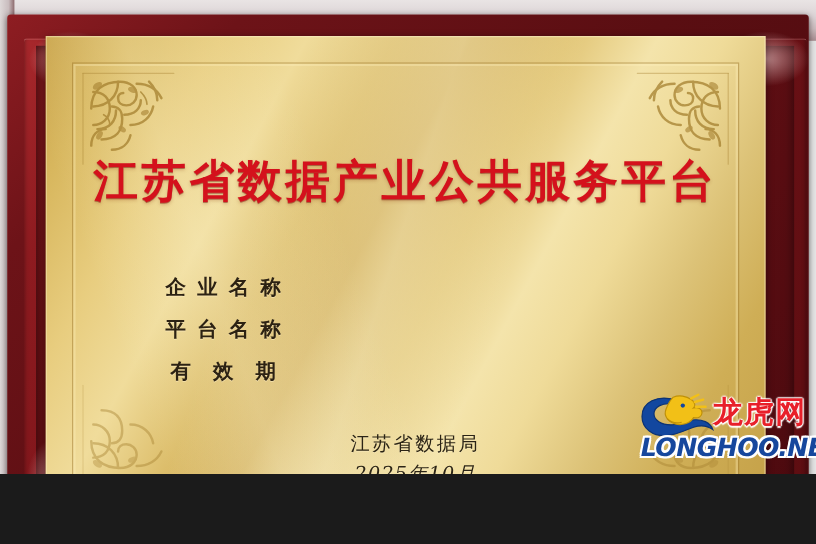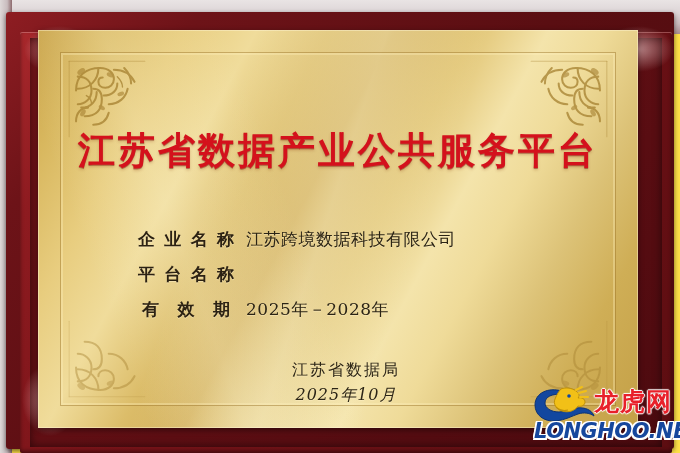--- a/index.html
+++ b/index.html
@@ -4,22 +4,22 @@
 <title>Certificate Plaque</title>
 <style>
   html,body{margin:0;padding:0;background:#1b1b1b;}
   body{
     width:680px;height:453px;overflow:hidden;
     font-family:"Liberation Sans","DejaVu Sans",sans-serif;
   }
 
   
   #stage{
-    position:relative;width:680px;height:453px;overflow:hidden;
-    background:#fde047;
+    position:relative;width:680px;height:395px;overflow:hidden;
+    background:#e5e5e5;
   }
 
   
   .glare-top{
     position:absolute;left:0;top:0;width:680px;height:34px;
     background:linear-gradient(180deg,#e9e4e4 0%,#dcd4d6 40%,#cbbcbe 70%,#a98e92 100%);
   }
   .glare-left{
     position:absolute;left:0;top:0;width:12px;height:453px;
     background:linear-gradient(90deg,#ded8d8 0%,#c9bcbe 60%,#8d6a6d 100%);
@@ -279,39 +279,37 @@
 
       <div class="fields">
 
         <div class="field-row">
           <div class="field-label">
             <span>企</span>
             <span>业</span>
             <span>名</span>
             <span>称</span>
           </div>
-          <div class="field-value">江苏跨境数据科技有限公司</div>
         </div>
 
         <div class="field-row">
           <div class="field-label">
             <span>平</span>
             <span>台</span>
             <span>名</span>
             <span>称</span>
           </div>
         </div>
 
         <div class="field-row">
           <div class="field-label wide">
             <span>有</span>
             <span>效</span>
             <span>期</span>
           </div>
-          <div class="field-value">2025年－2028年</div>
         </div>
 
       </div>
 
       <div class="footer">
         <div class="footer-org">江苏省数据局</div>
         <div class="footer-date">2025年10月</div>
       </div>
 
     </div>

